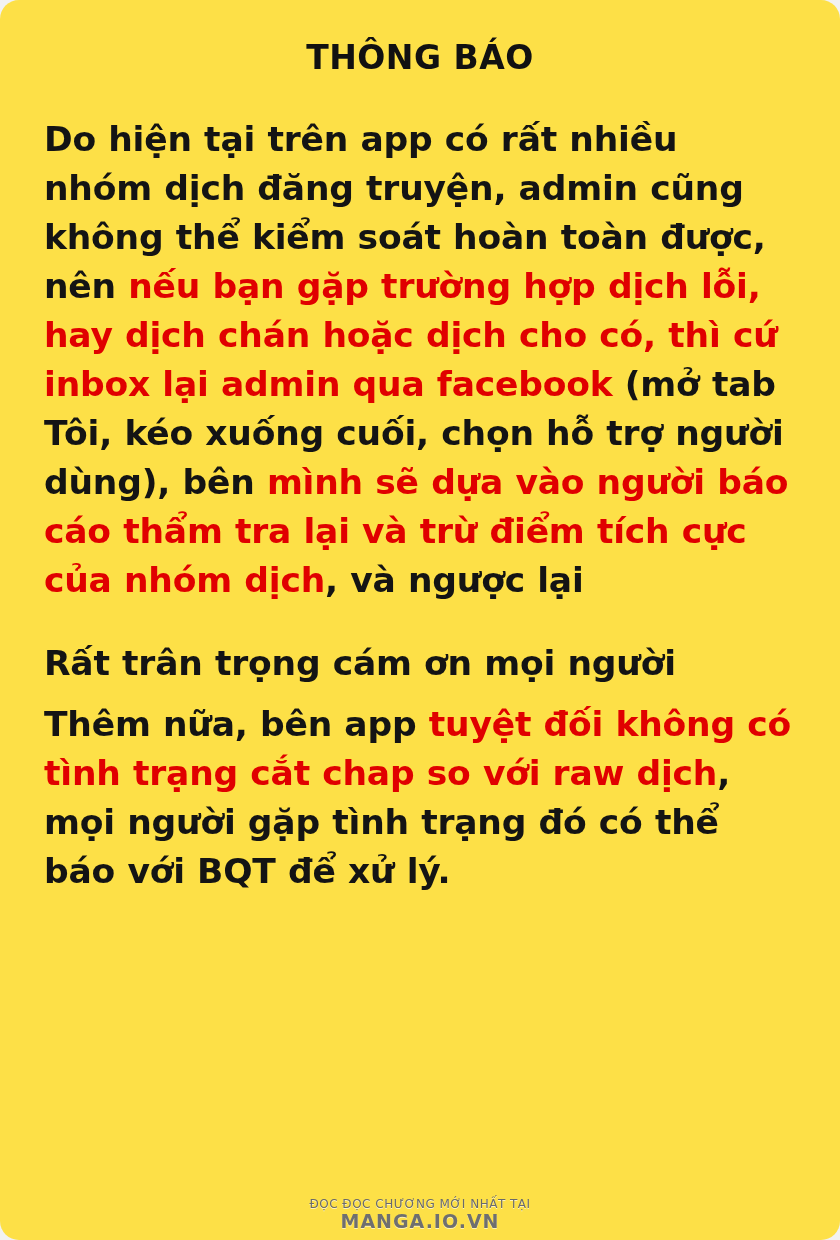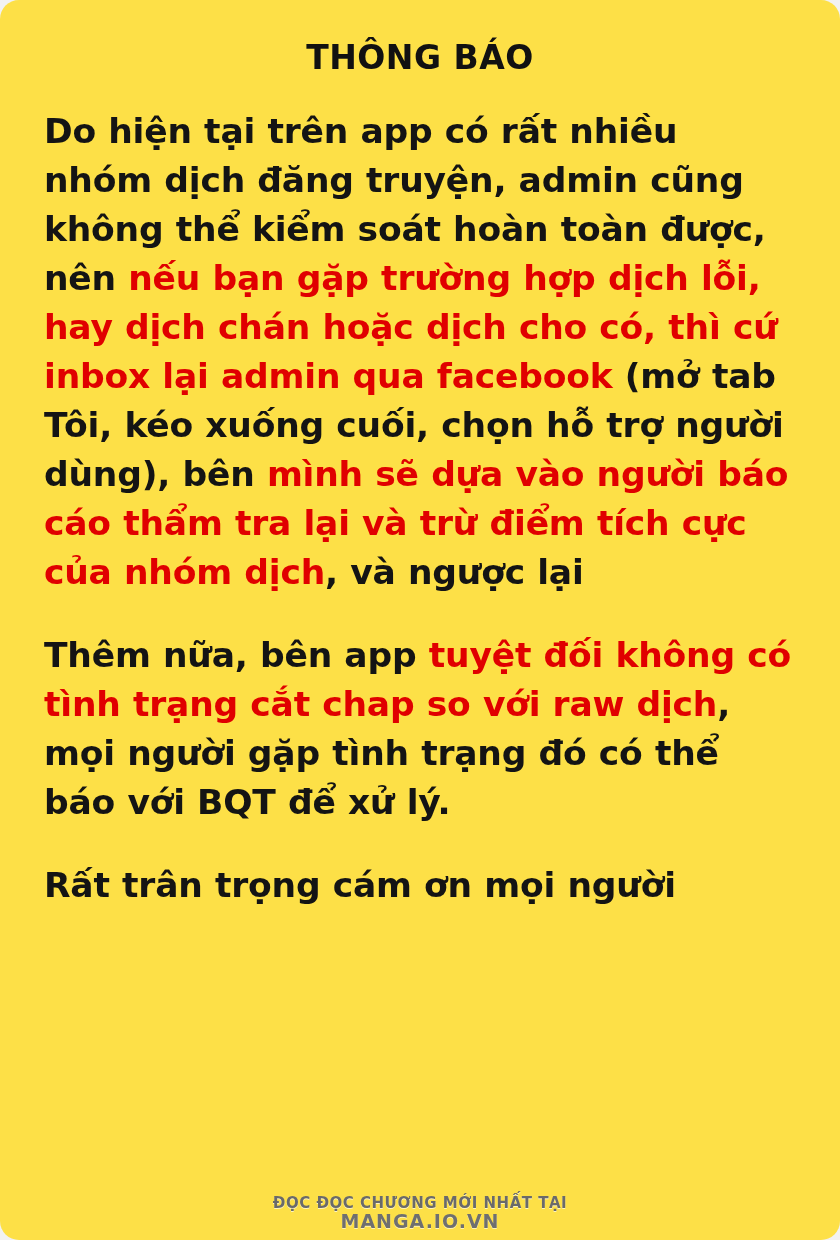--- a/index.html
+++ b/index.html
@@ -36,21 +36,21 @@
   .body-wrap {
     padding: 0 44px;
     flex: 1 1 auto;
   }
   .para {
     font-size: 34.5px;
     line-height: 1.42;
     color: #141414;
     font-weight: 600;
     letter-spacing: -0.2px;
-    margin: 4px 0 34px 0;
+    margin: 12px 0 34px 0;
     font-family: "DejaVu Sans", sans-serif;
     word-spacing: 0.5px;
   }
   .para.last {
     margin-bottom: 0;
   }
   .hl {
     color: #e00000;
   }
   .footer {
@@ -69,22 +69,22 @@
   .watermark {
     position: absolute;
     left: 0;
     right: 0;
     bottom: 8px;
     text-align: center;
     pointer-events: none;
   }
   .wm-top {
     font-family: "DejaVu Sans", sans-serif;
-    font-size: 15px;
-    font-weight: bold;
+    font-size: 12px;
+    font-weight: normal;
     color: #6a6a6a;
     letter-spacing: 0.5px;
     text-shadow: 0 1px 0 rgba(255,255,255,0.65);
     line-height: 1.1;
   }
   .wm-main {
     font-family: "DejaVu Sans", sans-serif;
     font-size: 19px;
     font-weight: bold;
     color: #6f6f6f;
@@ -99,26 +99,26 @@
 <div class="page">
 
   <div class="notice-title">THÔNG BÁO</div>
 
   <div class="body-wrap">
 
     <p class="para">
       <span>Do hiện tại trên app có rất nhiều nhóm dịch đăng truyện, admin cũng không thể kiểm soát hoàn toàn được, nên </span><span class="hl">nếu bạn gặp trường hợp dịch lỗi, hay dịch chán hoặc dịch cho có, thì cứ inbox lại admin qua facebook</span><span> (mở tab Tôi, kéo xuống cuối, chọn hỗ trợ người dùng), bên </span><span class="hl">mình sẽ dựa vào người báo cáo thẩm tra lại và trừ điểm tích cực của nhóm dịch</span><span>, và ngược lại</span>
     </p>
 
+    <p class="para last">
+      <span>Rất trân trọng cám ơn mọi người</span>
+    </p>
+
     <p class="para">
       <span>Thêm nữa, bên app </span><span class="hl">tuyệt đối không có tình trạng cắt chap so với raw dịch</span><span>, mọi người gặp tình trạng đó có thể báo với BQT để xử lý.</span>
-    </p>
-
-    <p class="para last">
-      <span>Rất trân trọng cám ơn mọi người</span>
     </p>
 
   </div>
 
 
   <div class="watermark">
     <div class="wm-top">ĐỌC ĐỌC CHƯƠNG MỚI NHẤT TẠI</div>
     <div class="wm-main">MANGA.IO.VN</div>
   </div>
 

